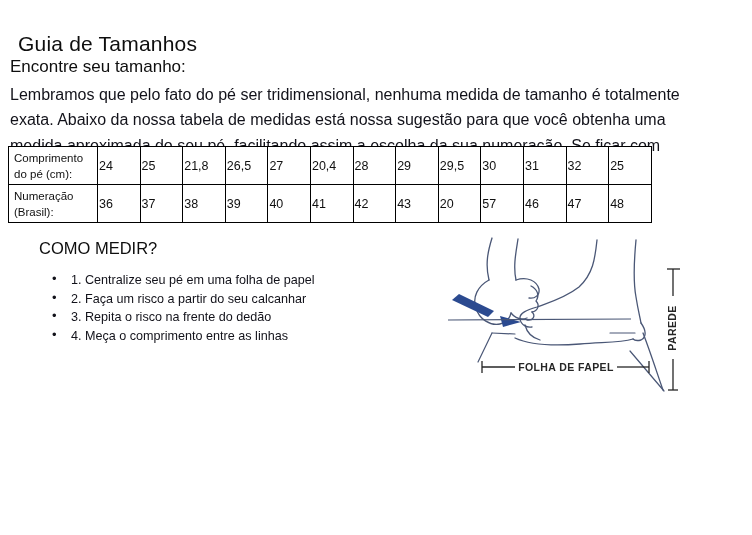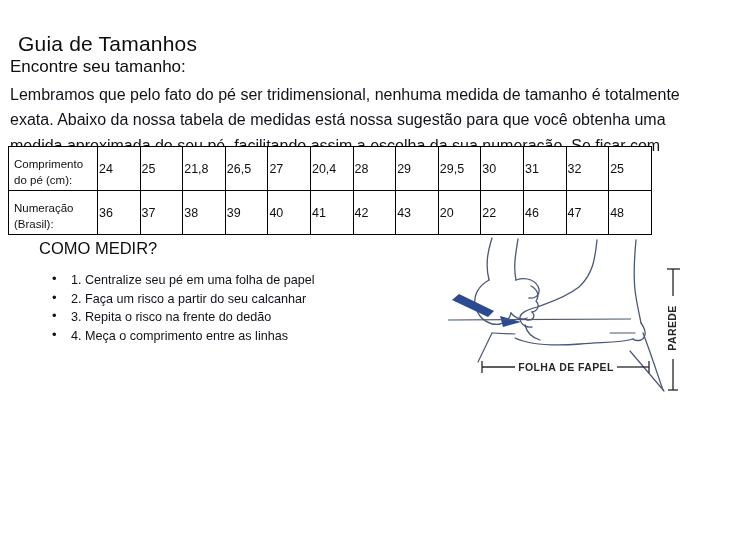--- a/index.html
+++ b/index.html
@@ -24,21 +24,21 @@
   
   .size-table{
     left:8px;top:146px;border-collapse:collapse;table-layout:fixed;
   }
   .size-table td{
     border:1.6px solid #000;height:38px;box-sizing:border-box;
     font-size:12.5px;color:#101010;background:#fff;
   }
   .size-table td.rowlabel{
     width:89px;font-size:11.5px;line-height:1.35;
-    padding:10px 3px 2px 5px;text-align:left;vertical-align:middle;
+    padding:4px 3px 2px 5px;text-align:left;vertical-align:middle;
   }
   .size-table td.num{
     width:42.6px;text-align:left;padding-right:8px;vertical-align:middle;
   }
   
   .howto-heading{
     left:11px;top:225px;font-size:16.5px;font-weight:400;color:#0e0e0e;margin-left:28px;
   }
   .steps-list{
     left:30px;top:257px;margin:16px;padding:0;list-style:none;width:360px;
@@ -90,21 +90,21 @@
       <td class="rowlabel">Numeração (Brasil):</td>
       <td class="num">36</td>
       <td class="num">37</td>
       <td class="num">38</td>
       <td class="num">39</td>
       <td class="num">40</td>
       <td class="num">41</td>
       <td class="num">42</td>
       <td class="num">43</td>
       <td class="num">20</td>
-      <td class="num">22</td>
+      <td class="num">57</td>
       <td class="num">46</td>
       <td class="num">47</td>
       <td class="num">48</td>
     </tr>
   </tbody>
 </table>
 
 <h2 class="abs howto-heading">COMO MEDIR?</h2>
 
 <ul class="abs steps-list">

